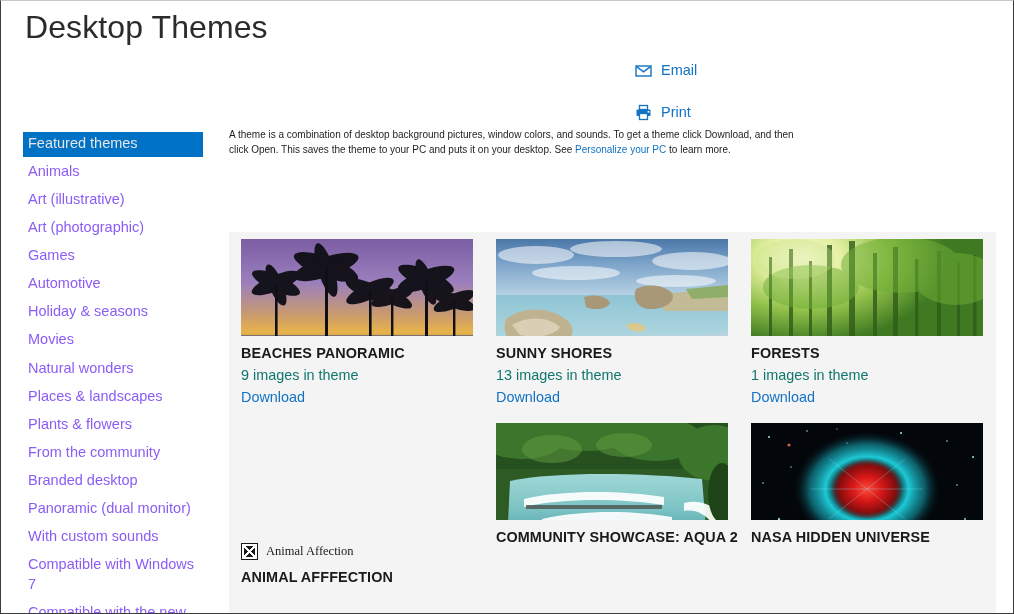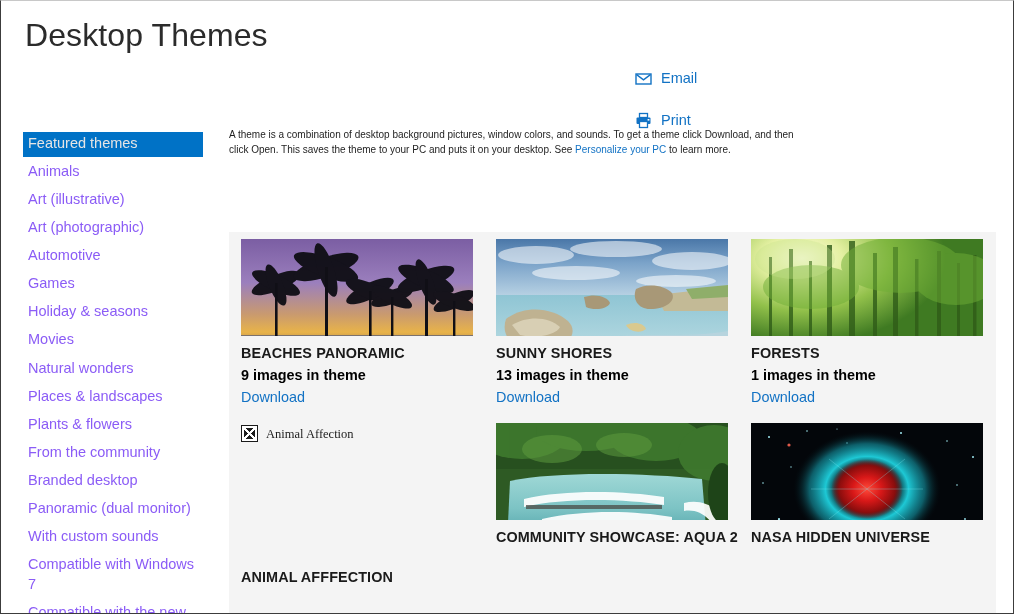--- a/index.html
+++ b/index.html
@@ -18,21 +18,21 @@
     border-left: 1px solid #3c3c3c;
     border-right: 1px solid #3c3c3c;
     border-bottom: 1px solid #3c3c3c;
     border-top: 1px solid #c8c8c8;
     overflow: hidden;
   }
 
   
   #header {
     position: absolute;
-    left: 0; top: 8px; right: 0; height: 112px; text-align: right;
+    left: 0; top: 0; right: 0; height: 112px; text-align: right;
   }
   #page-title {
     position: absolute;
     left: 24px; top: 8px;
     font-size: 32px;
     font-weight: 300;
     color: #2b2b2b;
     letter-spacing: 0.1px;
     white-space: nowrap;
   }
@@ -127,38 +127,37 @@
   .theme-name {
     font-size: 14.4px;
     font-weight: bold;
     color: #1a1a1a;
     margin-top: 8px;
     line-height: 1.28;
     letter-spacing: 0.1px;
   }
   .theme-count {
     font-size: 14.4px;
-    color: #000000;
+    color: #0f766e;
     margin-top: 4px;
     line-height: 1.3;
-    font-weight: bold;
   }
   .theme-download {
     font-size: 14.4px;
     color: #1272c4;
     margin-top: 3px;
     cursor: pointer;
     display: inline-block;
     line-height: 1.3;
   }
 
   
   .broken-img {
     display: flex;
-    align-items: flex-start;
+    align-items: flex-end;
     gap: 8px;
     height: 137px;
     padding-top: 2px;
   }
   .broken-box {
     width: 17px; height: 17px;
     border: 1px solid #1a1a1a;
     background: #ffffff;
     flex: none;
     position: relative;
@@ -215,22 +214,22 @@
         <span class="hl-label">Print</span>
       </a>
     </div>
   </div>
 
   <nav id="sidebar">
     <a class="nav-item selected">Featured themes</a>
     <a class="nav-item">Animals</a>
     <a class="nav-item">Art (illustrative)</a>
     <a class="nav-item">Art (photographic)</a>
+    <a class="nav-item">Games</a>
     <a class="nav-item">Automotive</a>
-    <a class="nav-item">Games</a>
     <a class="nav-item">Holiday &amp; seasons</a>
     <a class="nav-item">Movies</a>
     <a class="nav-item">Natural wonders</a>
     <a class="nav-item">Places &amp; landscapes</a>
     <a class="nav-item">Plants &amp; flowers</a>
     <a class="nav-item">From the community</a>
     <a class="nav-item">Branded desktop</a>
     <a class="nav-item">Panoramic (dual monitor)</a>
     <a class="nav-item">With custom sounds</a>
     <a class="nav-item">Compatible with Windows 7</a>

